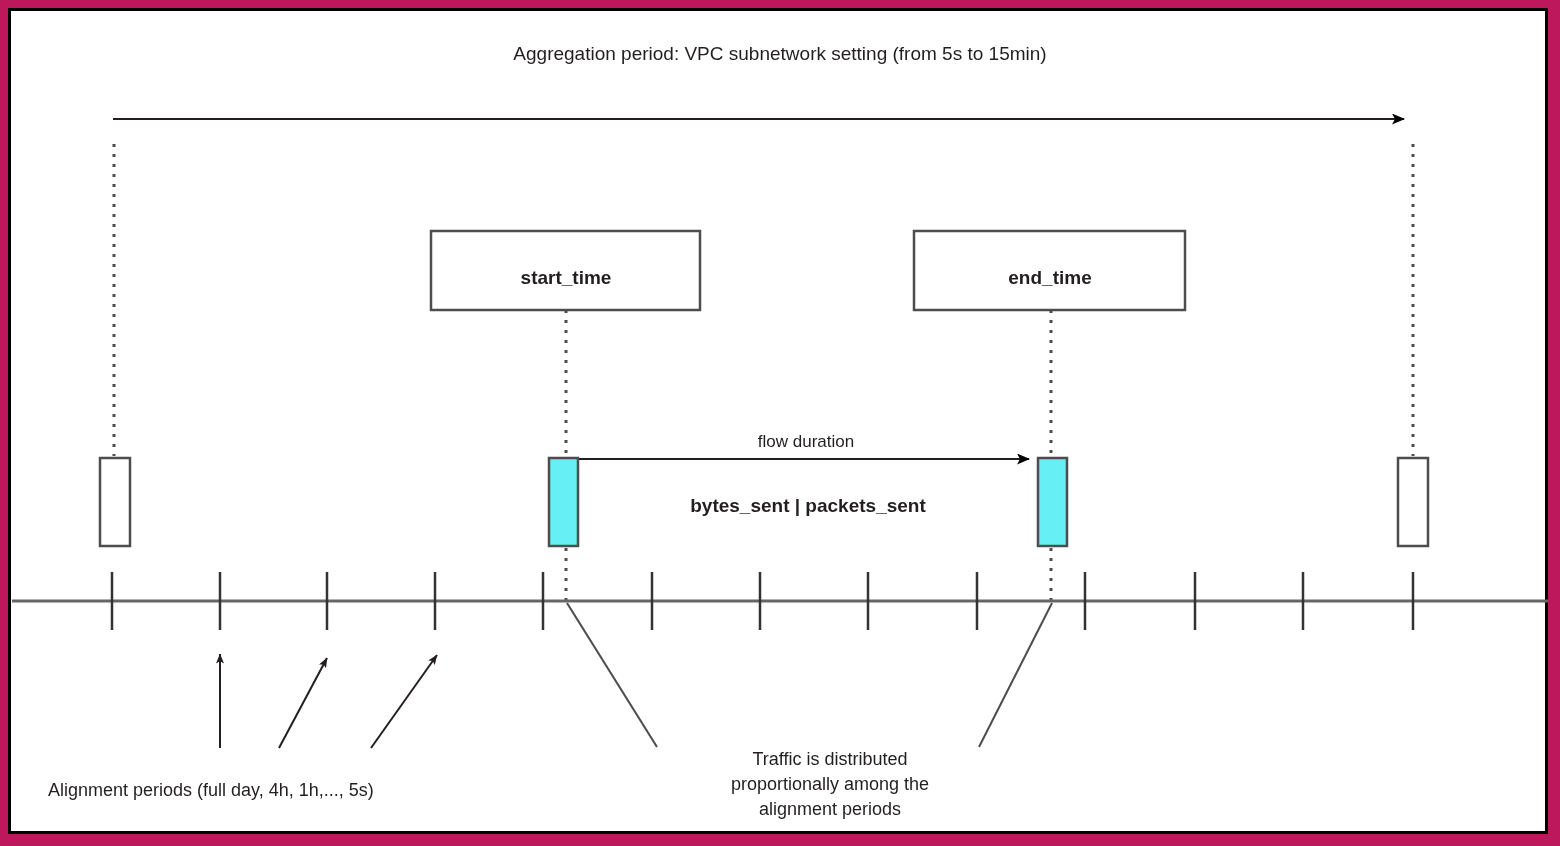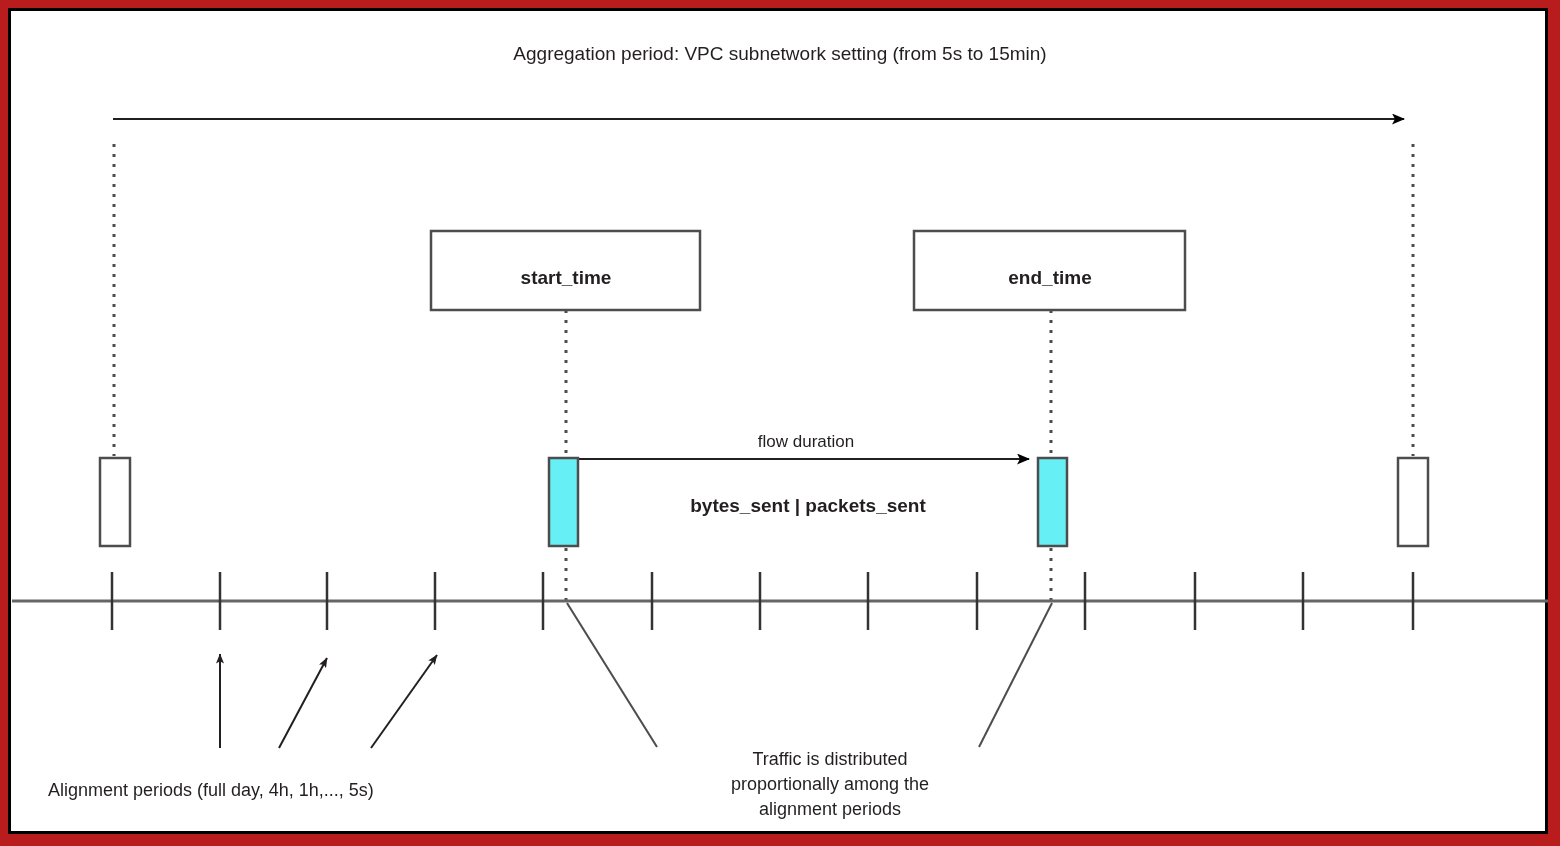--- a/index.html
+++ b/index.html
@@ -4,21 +4,21 @@
 <style>
   html, body {
     margin: 0;
     padding: 0;
     background: #ffffff;
   }
   #page {
     position: relative;
     width: 1560px;
     height: 846px;
-    background: #b91c1c;
+    background: #be185d;
     font-family: "Liberation Sans", sans-serif;
     overflow: hidden;
   }
   #frame {
     position: absolute;
     left: 8px;
     top: 8px;
     width: 1540px;
     height: 826px;
     border: 3px solid #000000;

